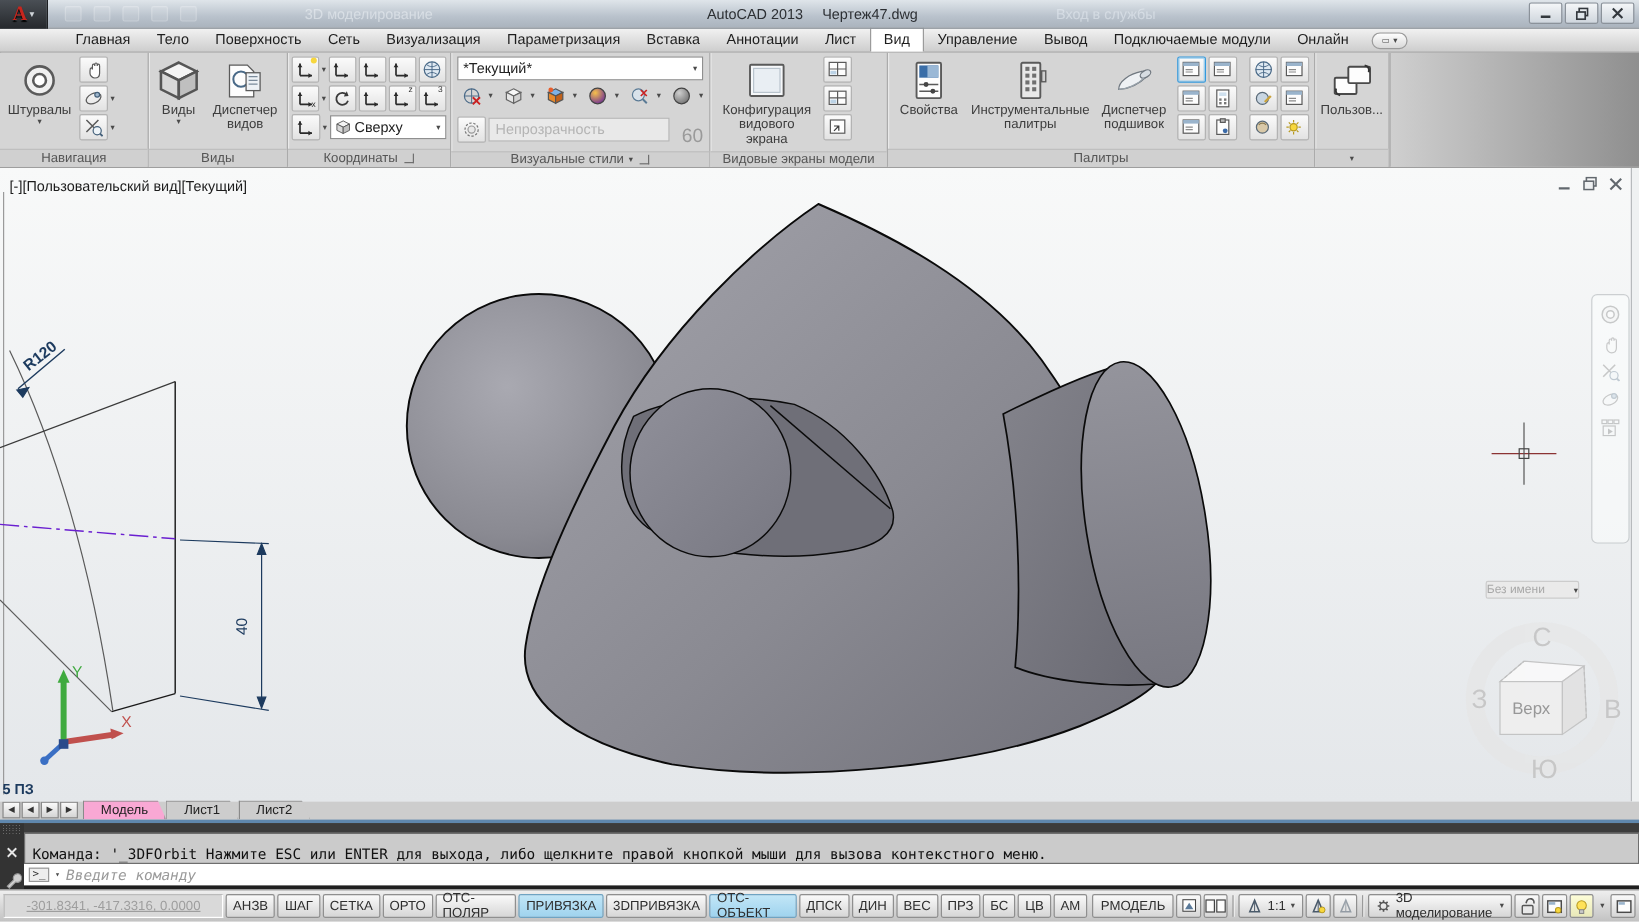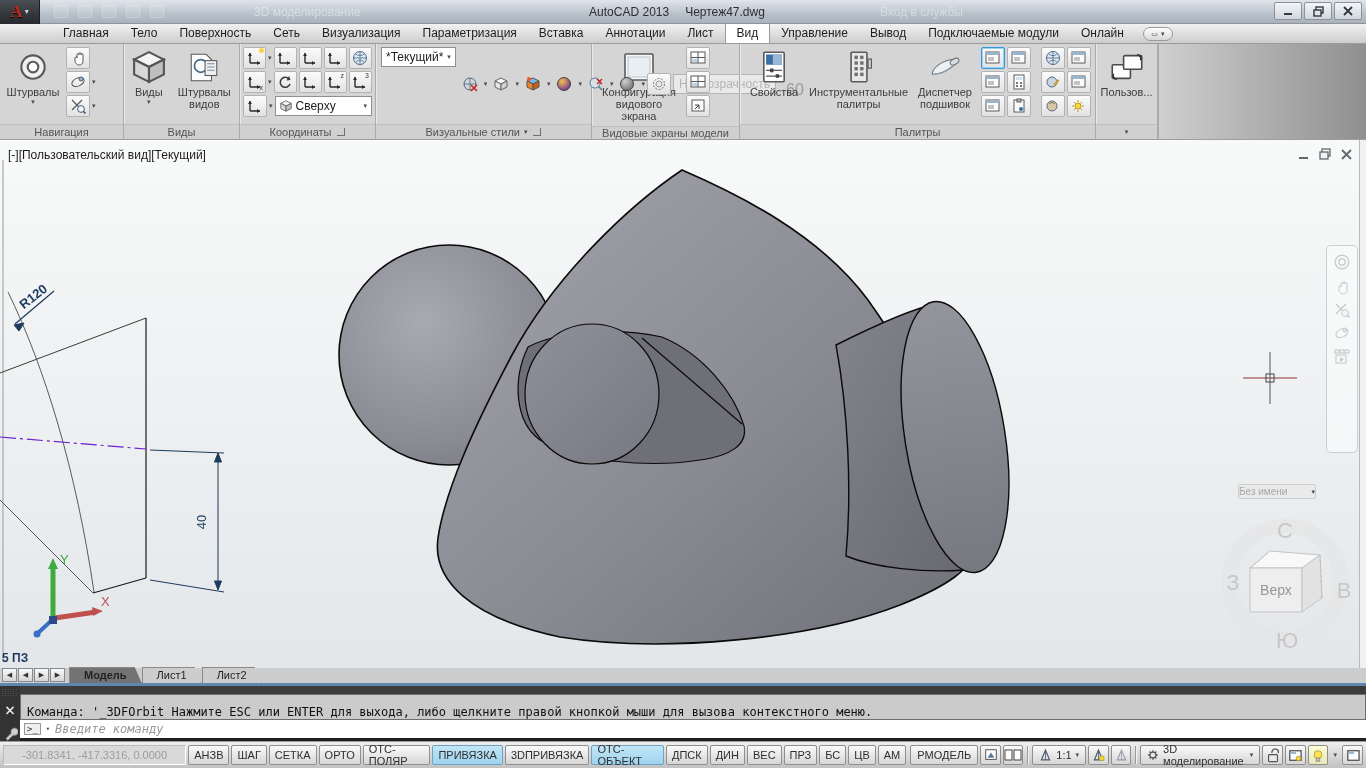--- a/index.html
+++ b/index.html
@@ -55,39 +55,39 @@
   .right-strip { position:absolute; right:0; top:0; bottom:0; width:7px; background:#eff1f2; border-left:1px solid #b7babd; }
   .navbar-float { position:absolute; left:1326px; top:105px; width:32px; height:208px; border:1px solid rgba(160,165,170,.5); border-radius:5px; background:rgba(252,253,253,.55); display:flex; flex-direction:column; align-items:center; padding:6px 0; gap:7px; }
   .navbar-float .nicon { opacity:.3; }
   .noname-btn { position:absolute; left:1238px; top:344px; width:78px; height:15px; background:#eaeaea; border:1px solid #cccccc; border-radius:2px; font-size:10px; color:#a8a8a8; display:flex; align-items:center; justify-content:space-between; gap:2px; }
 
   
   .layouttabs { height:18px; background:#cdcdcd; display:flex; align-items:flex-end; border-bottom:3px solid #5f87ad; }
   .tabnav { display:flex; gap:1px; margin:0 4px 1px 2px; }
   .tabnav .tb { width:15px; height:14px; border:1px solid #8a8a8a; background:linear-gradient(#fafafa,#d5d5d5); font-size:7px; color:#333; display:flex; align-items:center; justify-content:center; }
   .ltab { font-size:11px; color:#222; padding:1px 14px 2px; background:#cdcdcd; border:1px solid #8a8a8a; border-bottom:none; clip-path:polygon(0 0,calc(100% - 7px) 0,100% 100%,0 100%); }
-  .ltab.active { background:#737373; font-weight:bold; }
+  .ltab.active { background:#f9a8d4; font-weight:normal; }
 
   
   .cmddock { height:55px; background:#3c3c3c; display:flex; }
   .cmdleft { width:20px; display:flex; flex-direction:column; align-items:center; background:#333; }
   .cmdgrip { margin-top:2px; color:#9a9a9a; font-size:6px; letter-spacing:1px; line-height:4px; }
   .cmdx { margin-top:10px; }
   .cmdwrench { margin-top:12px; }
   .cmdright { flex:1; display:flex; flex-direction:column; }
   .cmdtop { height:8px; background:#3c3c3c; }
   .cmdhist { height:26px; background:#cbcbcb; border:1px solid #6e6e6e; display:flex; align-items:flex-end; font-family:"DejaVu Sans Mono",monospace; font-size:12px; color:#111; padding-left:6px; white-space:nowrap; overflow:hidden; }
   .cmdinput { height:18px; background:#fff; display:flex; align-items:center; font-family:"DejaVu Sans Mono",monospace; font-size:12px; gap:5px; padding-left:4px; }
   .prompt-box { font-size:9px; color:#333; border:1px solid #999; padding:0 2px; background:#eee; }
   .cmd-ph { color:#9a9a9a; font-style:italic; }
   .cmdbottom { height:3px; background:#1f1f1f; }
 
   
   .statusbar { height:27px; background:linear-gradient(#efefef,#c2c2c2); display:flex; align-items:center; padding:0 3px; gap:2px; border-top:1px solid #9a9a9a; }
-  .coordbox { width:216px; height:20px; display:flex; align-items:center; justify-content:center; font-size:11px; color:#9e9e9e; border:1px solid #bbb; border-right-color:#fff; border-bottom-color:#fff; background:#d9d9d9; }
+  .coordbox { width:216px; height:20px; display:flex; align-items:center; justify-content:center; font-size:11px; color:#9e9e9e; border:1px solid #bbb; border-right-color:#fff; border-bottom-color:#fff; background:#d9d9d9;text-decoration:underline; }
   .toggle { height:20px; display:flex; align-items:center; padding:0 5px; font-size:11px; color:#2e2e2e; border:1px solid #8f8f8f; background:linear-gradient(#fafafa,#d6d6d6); border-radius:2px; }
   .toggle.active { background:linear-gradient(#c2e6f7,#9fd3ee); border-color:#6fa3c2; }
   .sb-spacer { flex:1; }
   .sb-btn { height:20px; display:flex; align-items:center; padding:0 6px; font-size:11px; color:#2e2e2e; border:1px solid #8f8f8f; background:linear-gradient(#fafafa,#d6d6d6); border-radius:2px; gap:4px; }
   .sb-ico { width:24px; justify-content:center; padding:0; }
   .sb-sep { width:1px; height:18px; background:#9a9a9a; margin:0 2px; box-shadow:1px 0 0 #f2f2f2; }
   .sb-plain { border:none; background:none; }
   .sb-ico.lit { background:linear-gradient(#fdfdd8,#e8e8b8); }
   svg text { font-family:"Liberation Sans",sans-serif; }
 </style>
@@ -341,21 +341,21 @@
           <svg class="bigicon" viewBox="0 0 16 16">
               <use href="#i-cube"></use>
             </svg>
           <span>Виды</span>
           <span class="chev8">▾</span>
         </div>
         <div class="rbig" style="width:62px">
           <svg class="bigicon" viewBox="0 0 32 28">
               <use href="#i-pagemag"></use>
             </svg>
-          <span>Штурвалы видов</span>
+          <span>Диспетчер видов</span>
         </div>
       </div>
       <div class="plabel">
           <span>Виды</span>
         </div>
     </div>
 
     <div class="rpanel" style="width:136px">
       <div class="content" style="flex-direction:column; gap:2px; padding:3px 3px;">
         <div class="hrow">
@@ -434,21 +434,21 @@
           </div>
         </div>
       </div>
       <div class="plabel">
           <span>Координаты</span>
           <span class="corner"></span>
         </div>
     </div>
 
     <div class="rpanel" style="width:216px">
-      <div class="content" style="flex-direction:row; gap:2px; padding:3px 5px;justify-content:space-between;">
+      <div class="content" style="flex-direction:column; gap:2px; padding:3px 5px;justify-content:space-between;">
         <div class="ddown">
           <span class="grow">*Текущий*</span>
           <span class="chev8">▾</span>
         </div>
         <div class="hrow" style="justify-content:space-between">
           <div class="hrow">
               <div class="rsm" style="border:none;background:none">
                 <svg viewBox="0 0 16 16">
                   <circle cx="8" cy="8" r="6" fill="none" stroke="#4a6a88"></circle>
                   <path d="M2 8 h12 M8 2 v12" stroke="#4a6a88" stroke-width=".8"></path>

